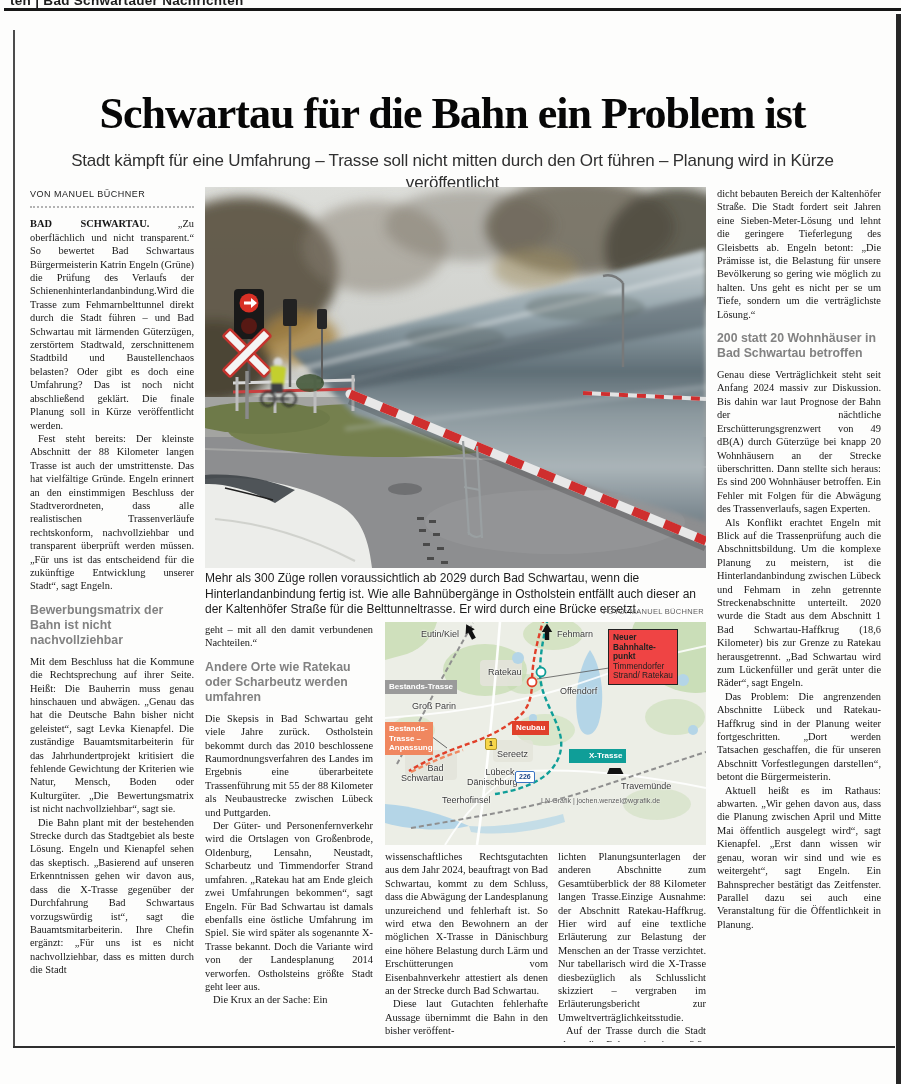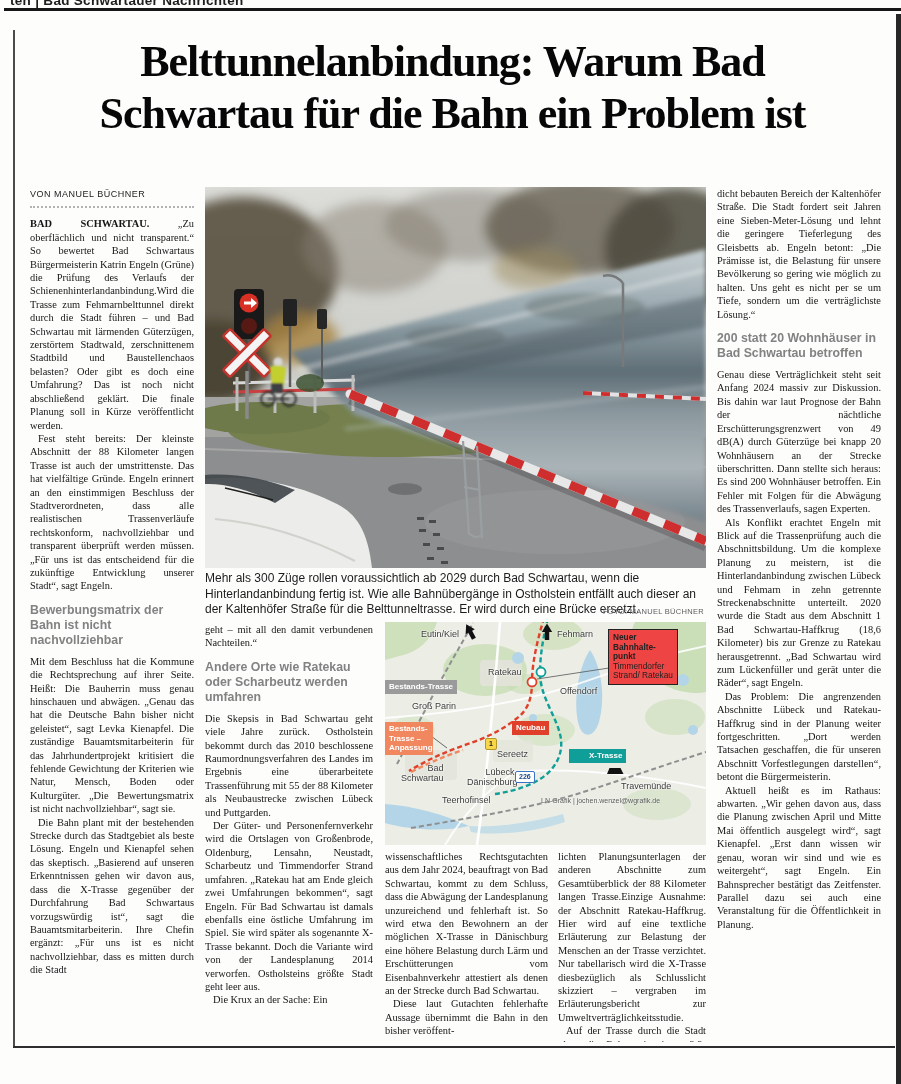--- a/index.html
+++ b/index.html
@@ -75,22 +75,23 @@
 <body>
 
 <div class="page">
 
   <header class="masthead">
     <div class="masthead-text">ten | Bad Schwartauer Nachrichten</div>
   </header>
   <div class="right-edge-bar"></div>
   <div class="left-rule"></div>
 
-  <h1 class="headline"><span>Belttunnelanbindung: Warum Bad</span><br>
+  <h1 class="headline"><br>
       <span>Schwartau für die Bahn ein Problem ist</span></h1>
+  <p class="subheadline">Stadt kämpft für eine Umfahrung – Trasse soll nicht mitten durch den Ort führen – Planung wird in Kürze veröffentlicht</p>
 
   <section class="newscol col1" lang="de">
       <div class="byline">VON MANUEL BÜCHNER</div>
       <p class="para"><strong class="lead">BAD SCHWARTAU. </strong>„Zu oberflächlich und nicht transparent.“ So bewertet Bad Schwartaus Bürgermeisterin Katrin Engeln (Grüne) die Prüfung des Verlaufs der Schienenhinterlandanbindung.Wird die Trasse zum Fehmarnbelttunnel direkt durch die Stadt führen – und Bad Schwartau mit lärmenden Güterzügen, zerstörtem Stadtwald, zerschnittenem Stadtbild und Baustellenchaos belasten? Oder gibt es doch eine Umfahrung? Das ist noch nicht abschließend geklärt. Die finale Planung soll in Kürze veröffentlicht werden.</p>
       <p class="para ind">Fest steht bereits: Der kleinste Abschnitt der 88 Kilometer langen Trasse ist auch der umstrittenste. Das hat vielfältige Gründe. Engeln erinnert an den einstimmigen Beschluss der Stadtverordneten, dass alle realistischen Trassenverläufe rechtskonform, nachvollziehbar und transparent überprüft werden müssen. „Für uns ist das entscheidend für die zukünftige Entwicklung unserer Stadt“, sagt Engeln.</p>
       <h3 class="gray-subhead">Bewerbungsmatrix der Bahn ist nicht nachvollziehbar</h3>
       <p class="para">Mit dem Beschluss hat die Kommune die Rechtsprechung auf ihrer Seite. Heißt: Die Bauherrin muss genau hinschauen und abwägen. „Genau das hat die Deutsche Bahn bisher nicht geleistet“, sagt Levka Kienapfel. Die zuständige Bauamtsmitarbeiterin für das Jahrhundertprojekt kritisiert die fehlende Gewichtung der Kriterien wie Natur, Mensch, Boden oder Kulturgüter. „Die Bewertungsmatrix ist nicht nachvollziehbar“, sagt sie.</p>
       <p class="para ind">Die Bahn plant mit der bestehenden Strecke durch das Stadtgebiet als beste Lösung. Engeln und Kienapfel sehen das skeptisch. „Basierend auf unseren Erkenntnissen gehen wir davon aus, dass die X-Trasse gegenüber der Durchfahrung Bad Schwartaus vorzugswürdig ist“, sagt die Bauamtsmitarbeiterin. Ihre Chefin ergänzt: „Für uns ist es nicht nachvollziehbar, dass es mitten durch die Stadt</p>
     </section>
   <section class="newscol col2" lang="de">

